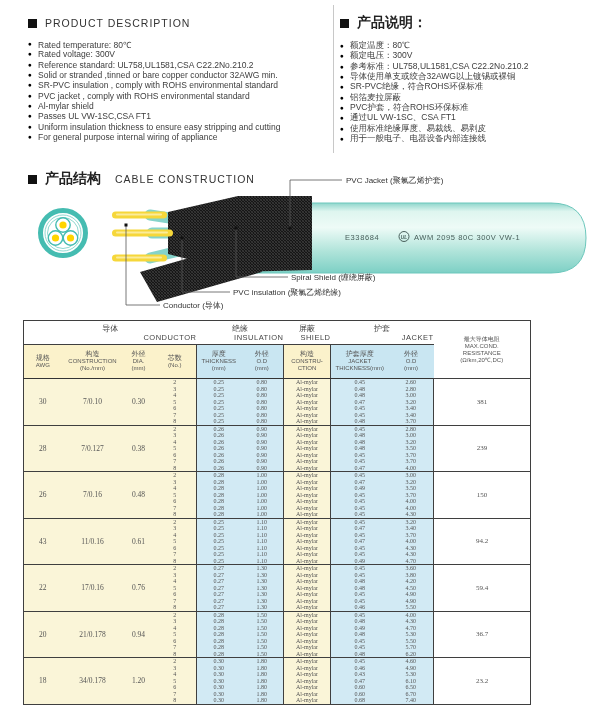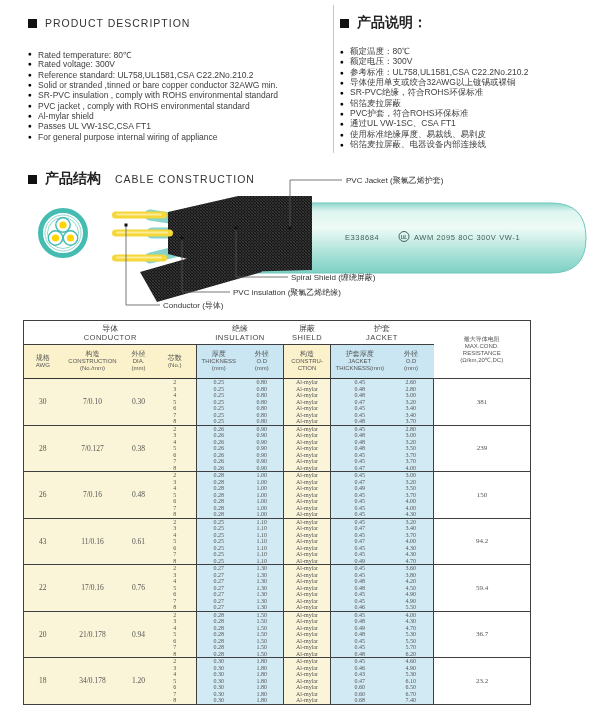--- a/index.html
+++ b/index.html
@@ -8,22 +8,22 @@
   #page{position:relative;width:603px;height:714px;background:#ffffff;overflow:hidden;}
 
   
   .desc-col{position:absolute;top:8px;}
   #desc-en{left:28px;width:300px;}
   #desc-cn{left:340px;width:258px;}
   .sec-title{display:flex;align-items:center;height:14px;margin-top:8px;}
   .sq{width:9px;height:9px;background:#111;margin-right:8px;flex:0 0 auto;}
   .sec-title .t-en{font-size:10.5px;letter-spacing:1px;color:#333;white-space:nowrap;}
   .sec-title .t-cn{font-size:14px;font-weight:bold;color:#222;white-space:nowrap;}
-  .bullets{margin-top:19px;}
-  #desc-cn .bullets{margin-top:17px;}
+  .bullets{margin-top:9px;}
+  #desc-cn .bullets{margin-top:11px;}
   .bullet-line{display:flex;align-items:center;height:10.3px;}
   .bullet-icon{font-size:6.5px;color:#000;width:10px;flex:0 0 auto;line-height:10px;}
   .bullet-text{font-size:8.5px;color:#3d3d3d;white-space:nowrap;}
   #col-divider{position:absolute;left:333px;top:5px;width:1px;height:148px;background:#c8c8c8;}
 
   
   #construction-title{position:absolute;left:28px;top:164px;}
   #construction-title .t-cn{margin-right:14px;}
   #cable-svg{position:absolute;left:0;top:170px;}
   .callout-text{font-size:8px;fill:#333;}
@@ -34,21 +34,21 @@
               border:1px solid #3f3f3f;}
   #spec-table th,#spec-table td{padding:0;margin:0;vertical-align:middle;font-weight:normal;}
   .hcream{background:#FBF2CB;}
   .hblue{background:#C9E6F2;}
   .cream{background:#FAF5D8;}
   .blue{background:#D2EAF4;}
   .white{background:#ffffff;}
   .bl{border-left:1px solid #3f3f3f;}
   tr.grow1 th{height:24px;border-bottom:1px solid #3f3f3f;background:#fff;}
   tr.grow1 .cn{font-size:8px;color:#444;line-height:9px;text-align:center;}
-  tr.grow1 .en{font-size:7.5px;letter-spacing:0.5px;color:#444;line-height:9px;text-align:center;}
+  tr.grow1 .en{font-size:7.5px;letter-spacing:0.5px;color:#444;line-height:9px;text-align:right;}
   tr.grow2 th{height:34px;border-bottom:1.5px solid #333;}
   .sh div{font-size:6px;color:#555;line-height:7.5px;text-align:center;white-space:nowrap;}
   .sh div:first-child{font-size:7px;}
   .res-h{background:#fff;border-bottom:1.5px solid #333;}
   .res-h div{font-size:6px;color:#555;line-height:7px;text-align:center;white-space:nowrap;}
   tbody tr{border-top:1.2px solid #3f3f3f;font-family:Liberation Serif, serif;}
   tbody td{text-align:center;color:#555;}
   td.big{font-size:7.5px;}
   td.res{font-size:7px;}
   .stack div{height:6.5px;line-height:6.5px;font-size:6px;text-align:center;color:#555;white-space:nowrap;}
@@ -91,20 +91,24 @@
         <div class="bullet-line">
           <span class="bullet-icon">●</span>
           <span class="bullet-text">Al-mylar shield</span>
         </div>
         <div class="bullet-line">
           <span class="bullet-icon">●</span>
           <span class="bullet-text">Passes UL VW-1SC,CSA FT1</span>
         </div>
         <div class="bullet-line">
           <span class="bullet-icon">●</span>
+          <span class="bullet-text">Uniform insulation thickness to ensure easy stripping and cutting</span>
+        </div>
+        <div class="bullet-line">
+          <span class="bullet-icon">●</span>
           <span class="bullet-text">For general purpose internal wiring of appliance</span>
         </div>
       </div>
   </div>
 
   <div id="col-divider"></div>
 
   <div class="desc-col" id="desc-cn">
     <div class="sec-title">
       <span class="sq"></span>
@@ -142,21 +146,21 @@
         <div class="bullet-line">
           <span class="bullet-icon">●</span>
           <span class="bullet-text">通过UL VW-1SC、CSA FT1</span>
         </div>
         <div class="bullet-line">
           <span class="bullet-icon">●</span>
           <span class="bullet-text">使用标准绝缘厚度、易裁线、易剥皮</span>
         </div>
         <div class="bullet-line">
           <span class="bullet-icon">●</span>
-          <span class="bullet-text">铝箔麦拉屏蔽、电器设备内部连接线</span>
+          <span class="bullet-text">用于一般电子、电器设备内部连接线</span>
         </div>
       </div>
   </div>
 
   <div class="sec-title" id="construction-title">
     <span class="sq"></span>
     <span class="t-cn">产品结构</span>
     <span class="t-en">CABLE CONSTRUCTION</span>
   </div>
 

